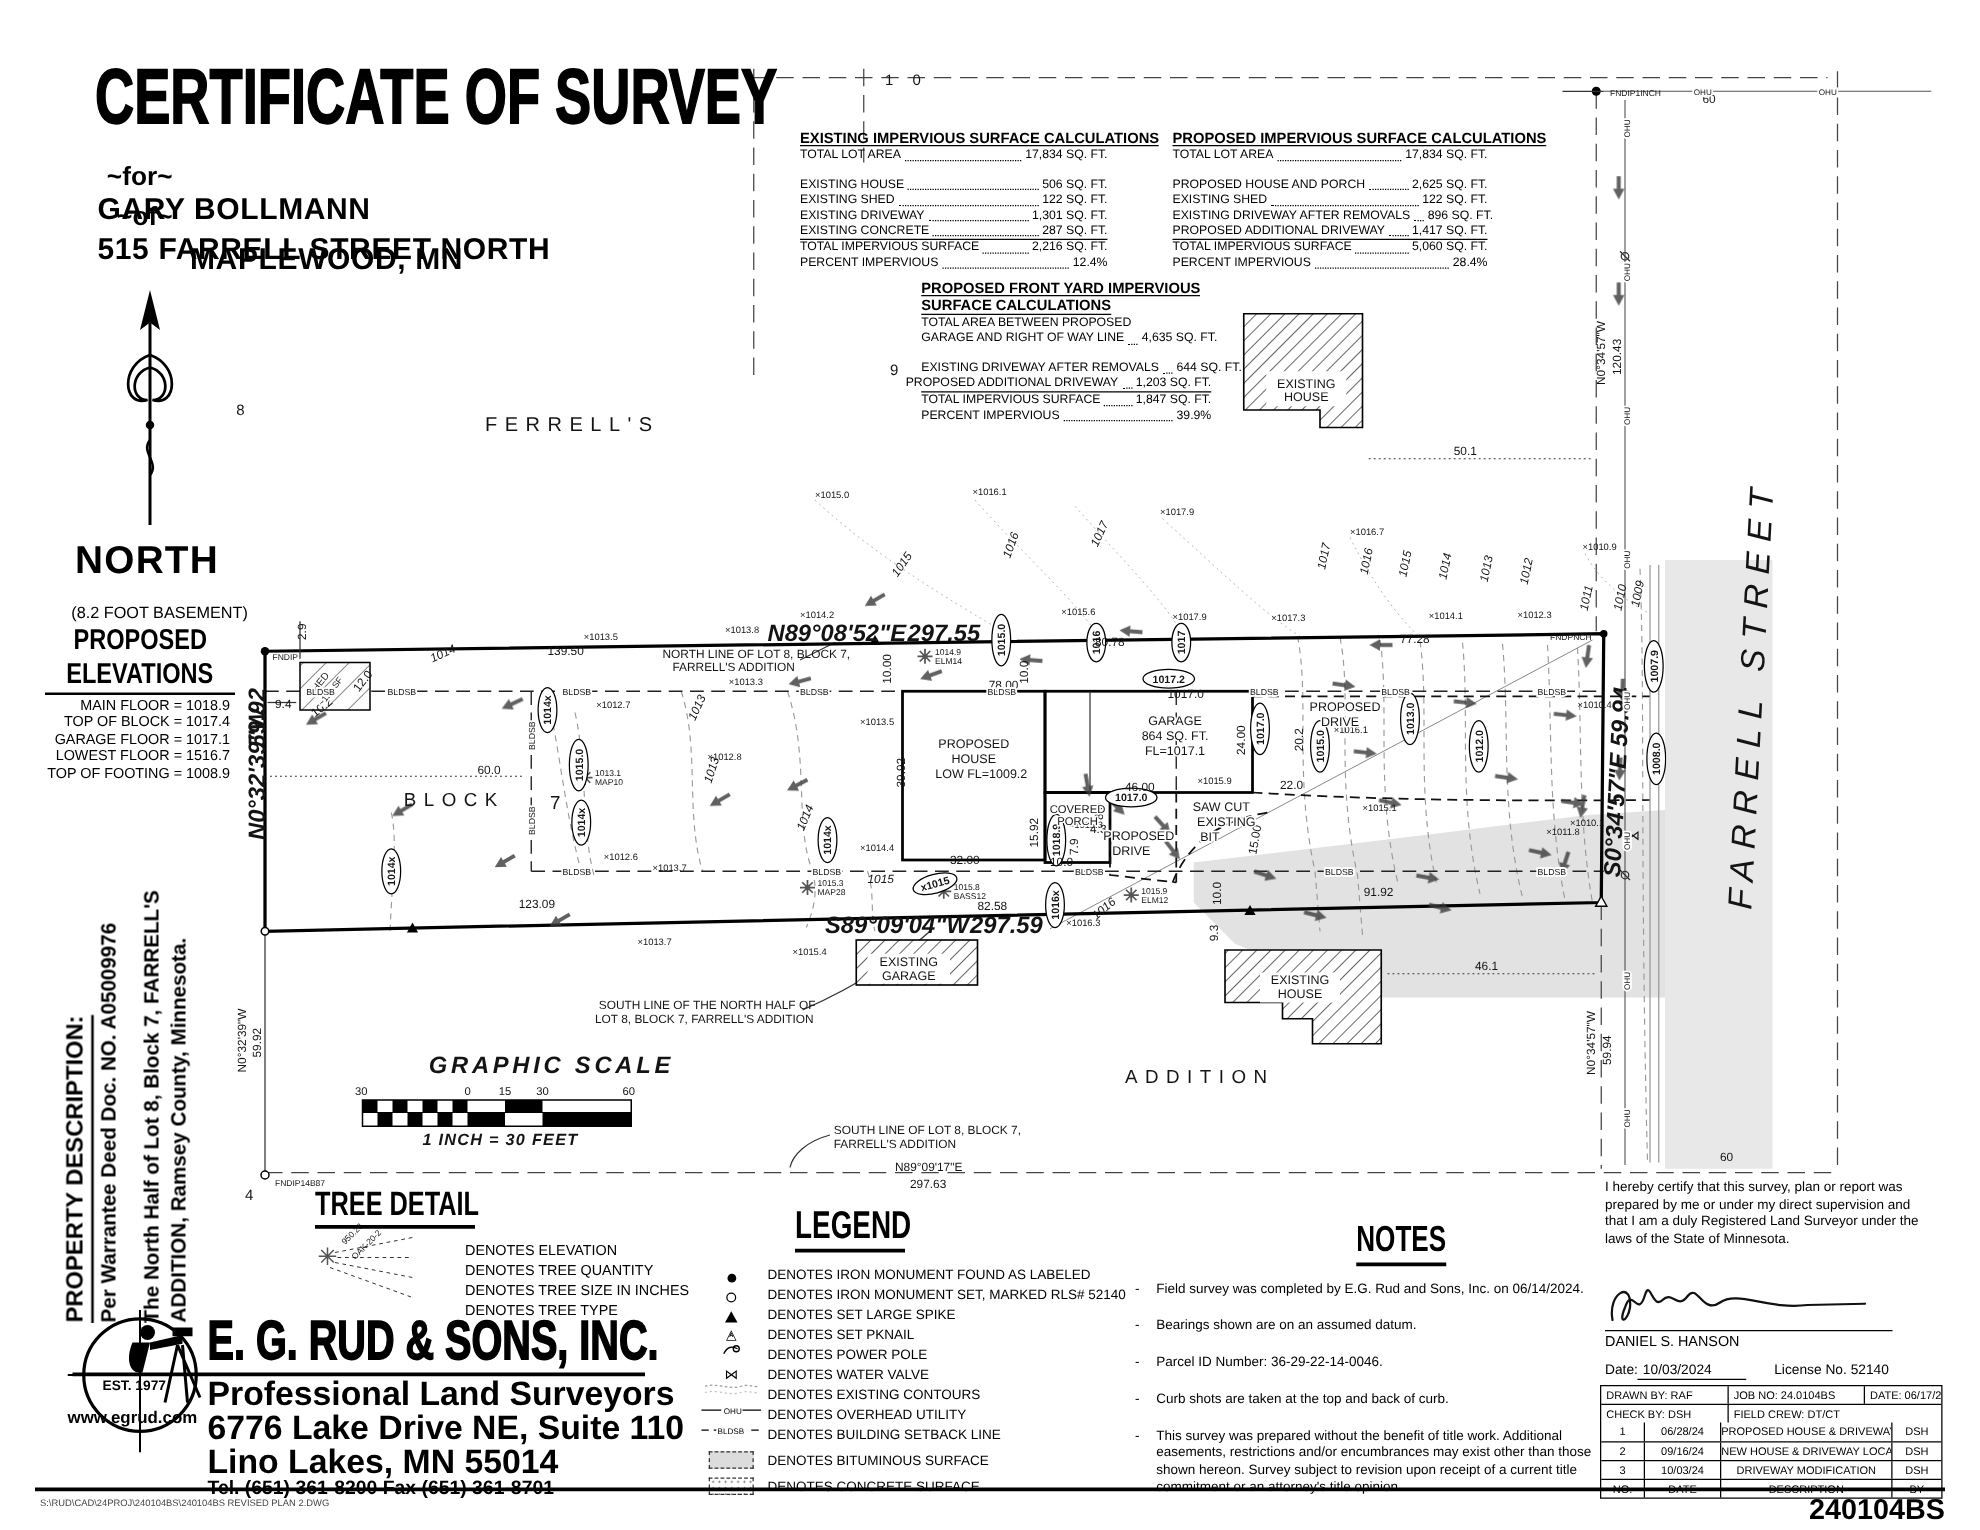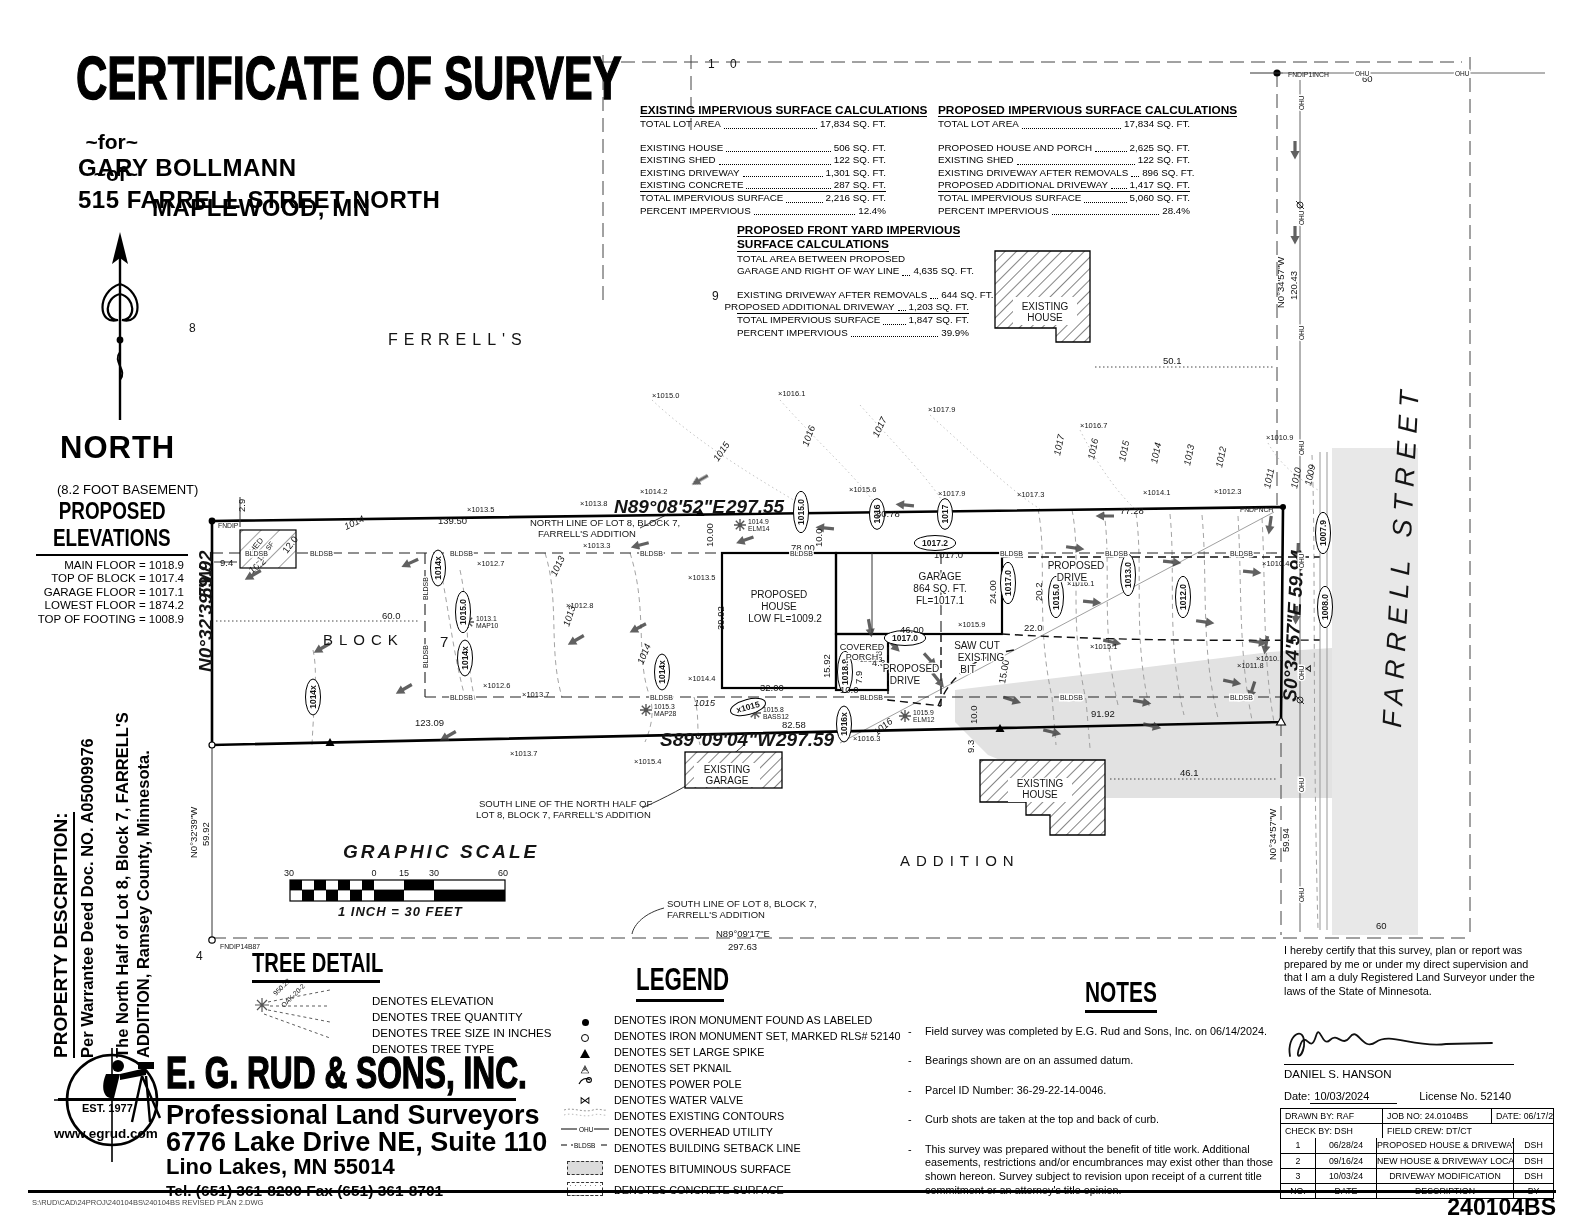--- a/index.html
+++ b/index.html
@@ -583,21 +583,21 @@
   <div class="abs" style="left:60px;top:430px;font-size:31px;font-weight:bold;letter-spacing:1px;">NORTH</div>
 
   <div class="abs" style="left:57px;top:482px;font-size:13px;">(8.2 FOOT BASEMENT)</div>
   <div class="abs" style="left:36px;top:498px;width:152px;text-align:center;">
     <div><span class="cond" style="font-size:23px;transform:scaleX(.82);transform-origin:50% 100%;">PROPOSED</span></div>
     <div style="border-bottom:2px solid #000;padding-bottom:2px;"><span class="cond" style="font-size:23px;transform:scaleX(.82);transform-origin:50% 100%;">ELEVATIONS</span></div>
     <div id="elev-rows" style="margin-top:3px;padding-right:4px;">
         <div class="elev-row">MAIN FLOOR = 1018.9</div>
         <div class="elev-row">TOP OF BLOCK = 1017.4</div>
         <div class="elev-row">GARAGE FLOOR = 1017.1</div>
-        <div class="elev-row">LOWEST FLOOR = 1874.2</div>
+        <div class="elev-row">LOWEST FLOOR = 1516.7</div>
         <div class="elev-row">TOP OF FOOTING = 1008.9</div>
       </div>
   </div>
 
   <div id="prop-desc" class="abs" style="left:50px;top:1058px;">
     <div><span class="pd-h">PROPERTY DESCRIPTION:</span></div>
     <div class="pd-l" style="margin-top:2px;">Per Warrantee Deed Doc. NO. A05009976</div>
     <div style="height:14px;"></div>
     <div class="pd-l">The North Half of Lot 8, Block 7, FARRELL'S</div>
     <div class="pd-l">ADDITION, Ramsey County, Minnesota.</div>
@@ -736,21 +736,21 @@
       <rect x="84" y="18" width="16" height="7" fill="#000"></rect>
       <path d="M88,32 L78,78 M92,32 L96,78 M88,32 L106,74" stroke="#000" stroke-width="2.4"></path>
       <text x="28" y="68" font-size="11" font-weight="bold" font-family="Liberation Sans, sans-serif">EST. 1977</text>
     </svg>
     <div class="abs" style="left:112px;top:8px;">
       <span class="cond stroke" style="font-size:44px;transform:scaleX(.72);">E. G. RUD &amp; SONS, INC.</span>
     </div>
     <div class="rule abs" style="left:4px;top:58px;width:458px;"></div>
     <div class="abs b" style="left:112px;top:60px;font-size:27px;">Professional Land Surveyors</div>
     <div class="abs b" style="left:112px;top:87px;font-size:27px;">6776 Lake Drive NE, Suite 110</div>
-    <div class="abs b" style="left:112px;top:114px;font-size:22px;">Lino Lakes, MN  55014</div>
+    <div class="abs b" style="left:112px;top:114px;font-size:27px;">Lino Lakes, MN  55014</div>
     <div class="abs b" style="left:112px;top:142px;font-size:15.5px;">Tel. (651) 361-8200   Fax (651) 361-8701</div>
     <div class="abs b" style="left:0px;top:86px;font-size:13.5px;">www.egrud.com</div>
   </div>
 
   <div class="abs" style="left:556px;top:962px;width:366px;">
     <div style="margin-left:80px;"><span class="cond" style="font-size:31px;transform:scaleX(.72);">LEGEND</span></div>
     <div class="rule" style="margin-left:80px;width:88px;margin-top:1px;"></div>
     <div id="legend-rows" style="margin-top:8px;">
         <div class="lg-row">
           <span class="lg-sym">

